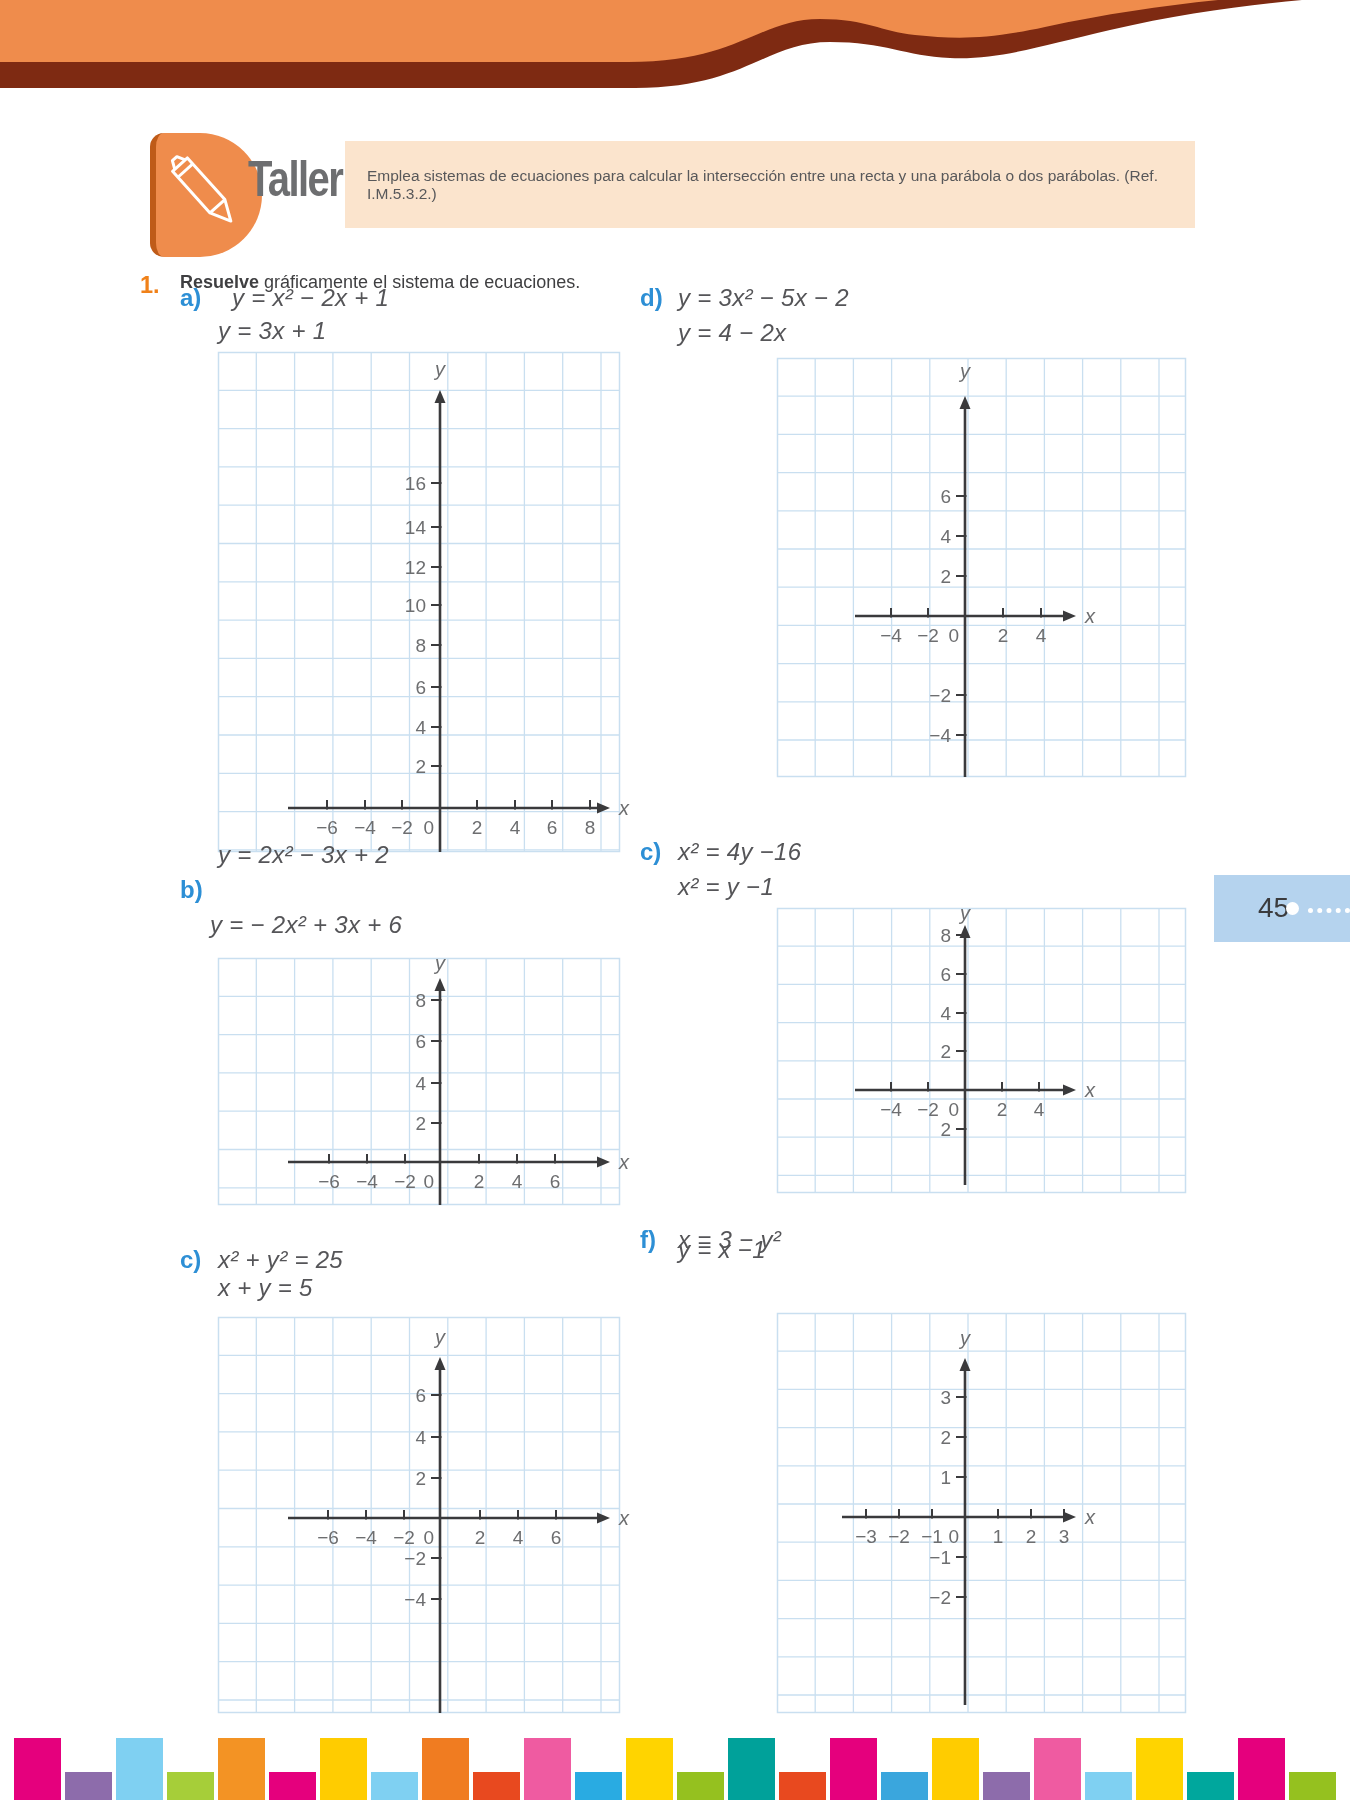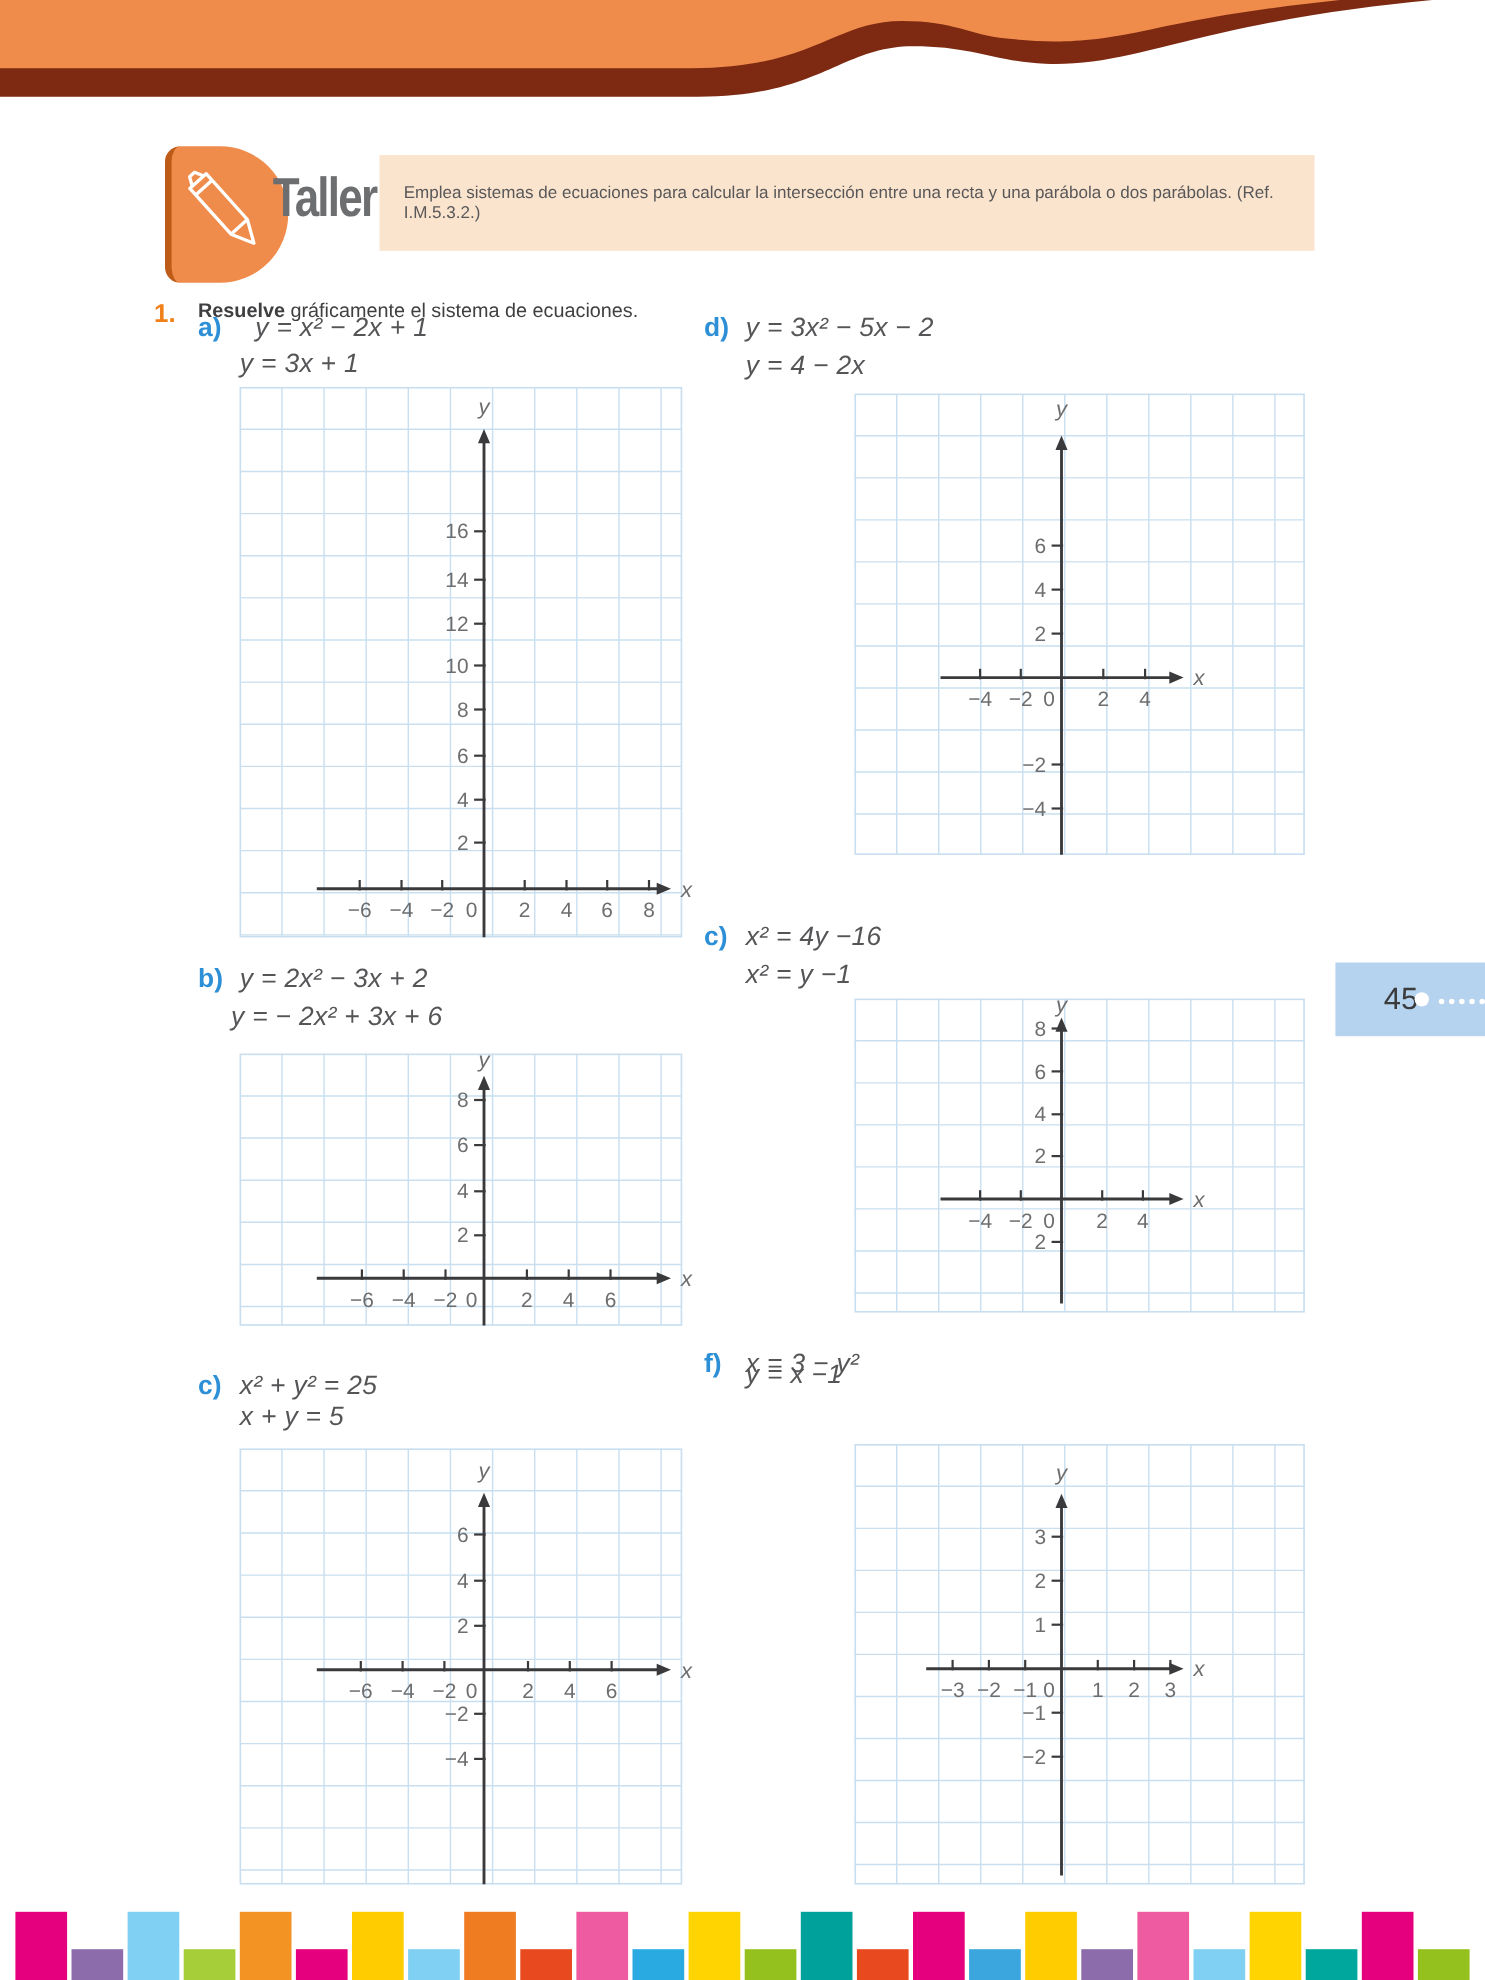--- a/index.html
+++ b/index.html
@@ -135,21 +135,21 @@
       <line x1="213" y1="335" x2="223.5" y2="335" stroke="#3a3a3c" stroke-width="2"></line>
       <text x="208" y="341.5" fill="#6d6e70" font-size="19" text-anchor="end">6</text>
       <line x1="213" y1="375" x2="223.5" y2="375" stroke="#3a3a3c" stroke-width="2"></line>
       <text x="208" y="381.5" fill="#6d6e70" font-size="19" text-anchor="end">4</text>
       <line x1="213" y1="414" x2="223.5" y2="414" stroke="#3a3a3c" stroke-width="2"></line>
       <text x="208" y="420.5" fill="#6d6e70" font-size="19" text-anchor="end">2</text>
     </svg>
   </div>
 
 <div class="p-label" style="left:180px;top:876px;">b)</div>
-<div class="p-eq" style="left:218px;top:876px;">y = 2x² − 3x + 2</div>
+<div class="p-eq" style="left:218px;top:841px;">y = 2x² − 3x + 2</div>
 <div class="p-eq" style="left:210px;top:911px;text-align:right;">y = − 2x² + 3x + 6</div>
 <div class="grid" style="left: 218px; top: 958px; width: 402px; height: 247px;">
     <svg width="402" height="247">
       <line x1="38.3" y1="0" x2="38.3" y2="247" stroke="#c9dff0" stroke-width="1.3"></line>
       <line x1="76.6" y1="0" x2="76.6" y2="247" stroke="#c9dff0" stroke-width="1.3"></line>
       <line x1="114.89999999999999" y1="0" x2="114.89999999999999" y2="247" stroke="#c9dff0" stroke-width="1.3"></line>
       <line x1="153.2" y1="0" x2="153.2" y2="247" stroke="#c9dff0" stroke-width="1.3"></line>
       <line x1="191.5" y1="0" x2="191.5" y2="247" stroke="#c9dff0" stroke-width="1.3"></line>
       <line x1="229.8" y1="0" x2="229.8" y2="247" stroke="#c9dff0" stroke-width="1.3"></line>
       <line x1="268.1" y1="0" x2="268.1" y2="247" stroke="#c9dff0" stroke-width="1.3"></line>

